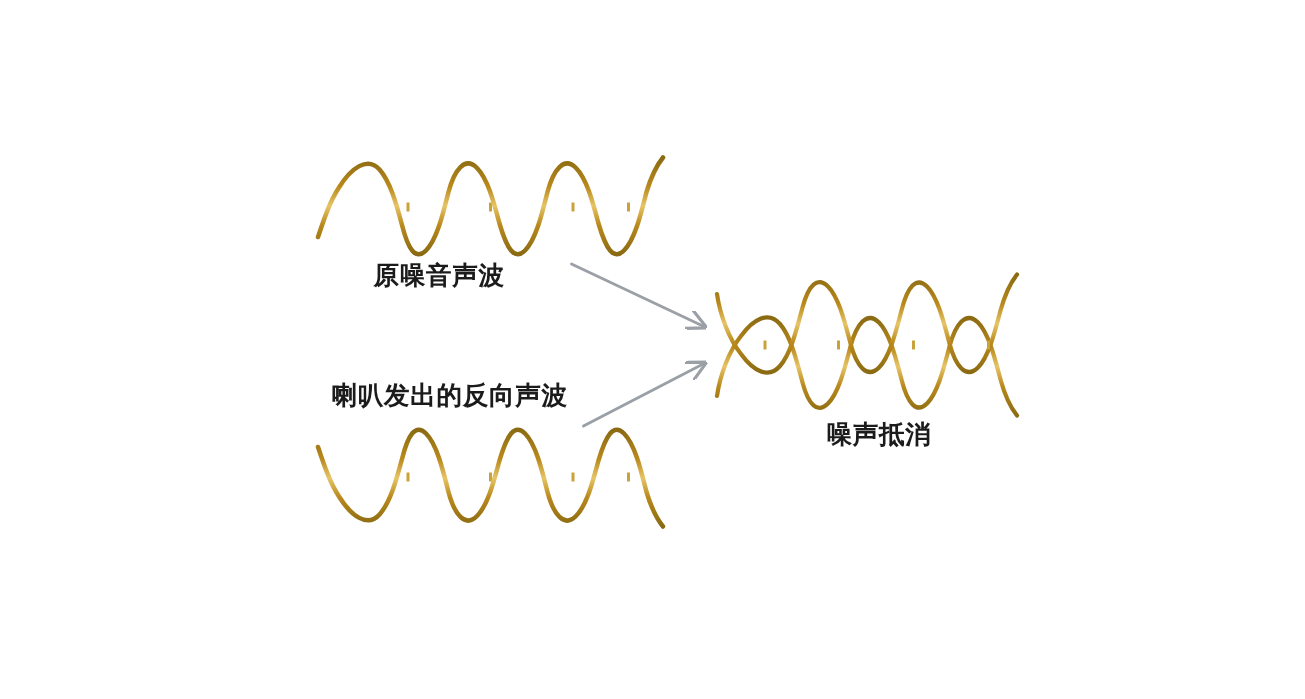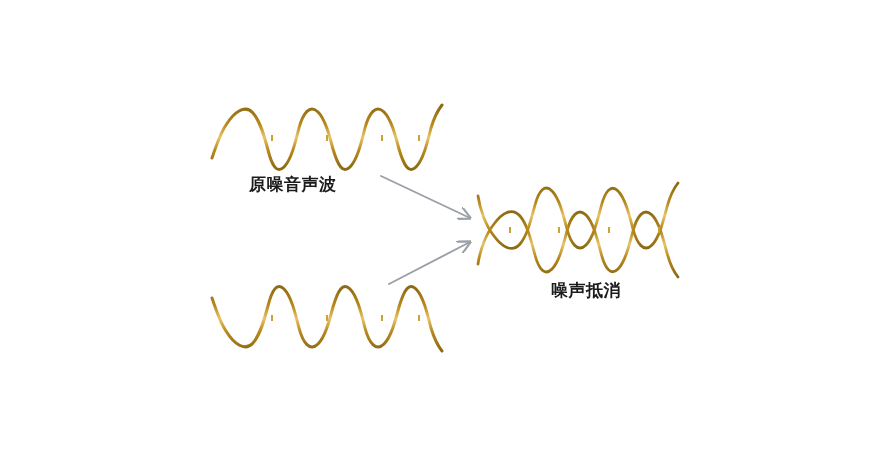--- a/index.html
+++ b/index.html
@@ -153,16 +153,17 @@
         <line x1="659" y1="227" x2="659" y2="233"></line>
       </g>
     </g>
 
     <line x1="381" y1="176" x2="470" y2="218" stroke="#9aa0a6" stroke-width="1.9" stroke-linecap="round" marker-end="url(#arrowHead)"></line>
     <line x1="389" y1="284" x2="470" y2="242" stroke="#9aa0a6" stroke-width="1.9" stroke-linecap="round" marker-end="url(#arrowHead)"></line>
   </svg>
 
   <div class="wave-label" id="label-original">原噪音声波</div>
 
+  <div class="wave-label" id="label-antiphase">喇叭发出的反向声波</div>
 
   <div class="wave-label" id="label-cancelled">噪声抵消</div>
 
 </div>
 
 </body></html>

